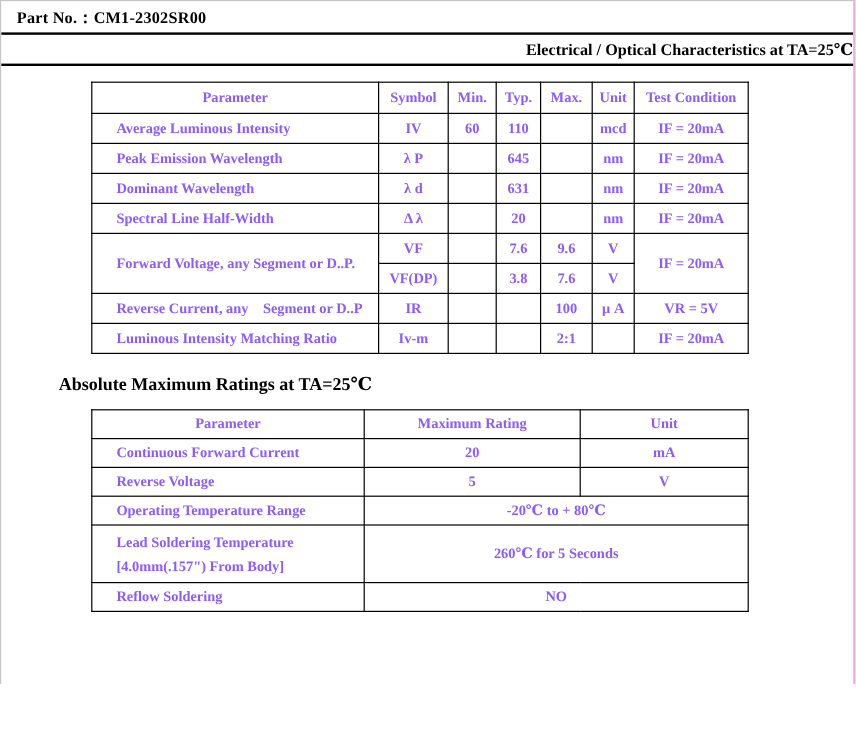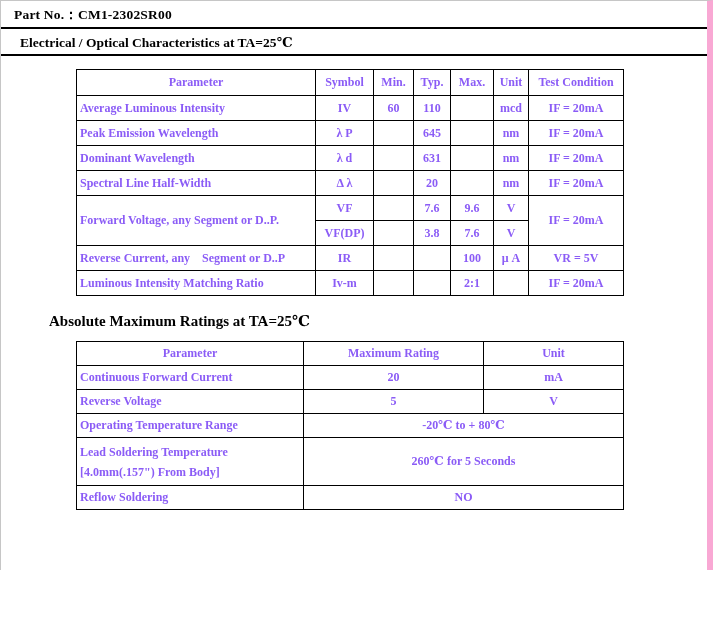--- a/index.html
+++ b/index.html
@@ -9,35 +9,36 @@
     font-family: "Liberation Serif", "DejaVu Serif", serif;
     font-weight: bold;
   }
   .page {
     width: 713px;
     height: 570px;
     box-sizing: border-box;
     background: #ffffff;
     border-left: 1px solid #c6c6c6;
     border-top: 1px solid #c6c6c6;
-    border-right: 6px solid #f9a8d4;
+    border-right: 2px solid #f9a8d4;
     overflow: hidden;
   }
   .part-no {
     font-size: 13.5px;
     font-weight: bold;
     padding: 5px 0 3px 13px;
     border-bottom: 2px solid #000;
     letter-spacing: 0.2px;
   }
   .sec-title-1 {
     font-size: 13.5px;
     font-weight: bold;
     padding: 5px 0 3px 19px;
     border-bottom: 2px solid #000;
+    text-align: right;
   }
   .sec-title-2 {
     font-size: 15px;
     font-weight: bold;
     margin: 16px 0 0 48px;
   }
   table.tbl {
     border-collapse: collapse;
     table-layout: fixed;
     font-size: 12px;
@@ -45,21 +46,21 @@
     color: #8b5cf6;
   }
   .tbl th, .tbl td {
     border: 1px solid #000;
     text-align: center;
     vertical-align: middle;
     padding: 1px 3px;
     overflow: hidden;
   }
   .tbl td.param, .tbl th.param-h { overflow: hidden; }
-  .tbl td.param { text-align: left; padding-left: 3px; }
+  .tbl td.param { text-align: left; padding-left: 20px; }
   .tbl1 { margin: 13px 0 0 75px; width: 547px; }
   .tbl1 thead tr { height: 26px; }
   .tbl1 tbody tr { height: 25px; }
   .tbl2 { margin: 11px 0 0 75px; width: 547px; }
   .tbl2 thead tr { height: 24px; }
   .tbl2 tbody tr { height: 24px; }
   .tbl2 tbody tr.tall { height: 48px; }
   .param .line { line-height: 20px; }
 </style>
 </head>

